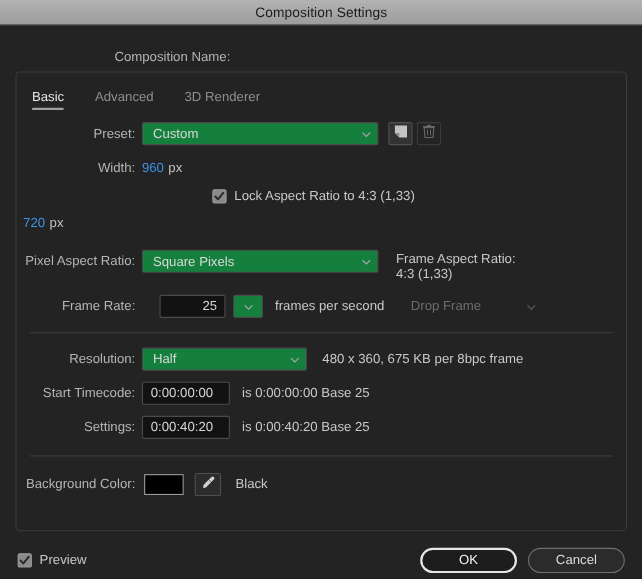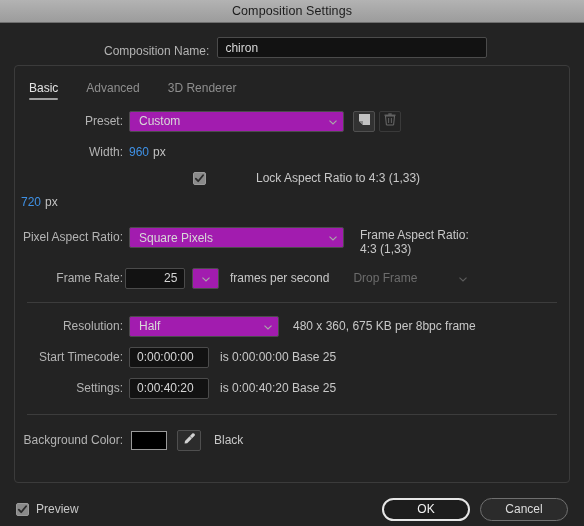--- a/index.html
+++ b/index.html
@@ -107,21 +107,21 @@
   .lbl {
     color: #b4b4b4;
     text-align: right;
     font-size: 12px;
   }
   .blue { color: #3f91e5; }
   .unit { color: #c2c2c2; margin-left: 4px; }
 
   
   .select {
-    background: #a21caf;
+    background: #15803d;
     border: 1px solid #4b4b4b;
     border-radius: 2px;
     height: 21px;
     display: flex;
     align-items: center;
     justify-content: space-between;
     padding: 0 6px 0 9px;
     color: #d8d8d8;
     font-size: 12px;
     box-sizing: border-box;
@@ -245,21 +245,20 @@
 </style>
 </head>
 <body>
 
 <div class="titlebar">
   <div class="titlebar-text">Composition Settings</div>
 </div>
 
 <div class="compname-row">
   <span class="compname-label">Composition Name:</span>
-  <input class="textfield" id="comp-name-input" type="text" value="chiron" style="">
 </div>
 
 <div class="panel">
 
   <div class="tabs">
     <div class="tab active">
       <span>Basic</span>
     </div>
     <div class="tab">
       <span>Advanced</span>
@@ -300,21 +299,21 @@
     </div>
   </div>
 
   <div class="row" style="margin-top:9px;">
     <div class="lbl" style="width:108px;">Width:</div>
     <div style="margin-left:6px;">
       <span class="blue">960</span><span class="unit">px</span>
     </div>
   </div>
 
-  <div class="row" style="margin-top:4px; padding-left:178px;gap:43px;">
+  <div class="row" style="margin-top:4px; padding-left:178px;">
     <div class="chk">
       <svg width="11" height="11" viewBox="0 0 11 11">
           <path d="M1.8 5.6 L4.2 8.2 L9.1 2.2" fill="none" stroke="#2a2a2a" stroke-width="1.8" stroke-linecap="round" stroke-linejoin="round"></path>
         </svg>
     </div>
     <span style="margin-left:7px;">Lock Aspect Ratio to 4:3 (1,33)</span>
   </div>
 
   <div class="row" style="margin-top:2px;">
     <div style="margin-left:6px;">
@@ -333,21 +332,21 @@
       </span>
     </div>
     <div style="margin-left:16px; line-height:14px; padding-top:1px;">
       <div>Frame Aspect Ratio:</div>
       <div>4:3 (1,33)</div>
     </div>
   </div>
 
   <div class="row" style="margin-top:11px;">
     <div class="lbl" style="width:108px;">Frame Rate:</div>
-    <input class="textfield" style="width: 60px; margin-left: 2px; padding-left: 38px;" type="text" value="25">
+    <input class="textfield" style="width: 60px; margin-left: 22px; padding-left: 38px;" type="text" value="25">
     <div class="select" style="width:27px; margin-left:7px; padding:0; justify-content:center;">
       <span class="chev" style="margin:0;">
         <svg viewBox="0 0 10 10" width="10" height="10">
             <path d="M1.5 3.6 L5 7 L8.5 3.6" fill="none" stroke="#a9a9a9" stroke-width="1.1"></path>
           </svg>
       </span>
     </div>
     <span style="margin-left:11px; color:#c8c8c8;">frames per second</span>
     <div class="select disabled" style="width:128px; margin-left:17px; padding-left:6px;">
       <span>Drop Frame</span>

